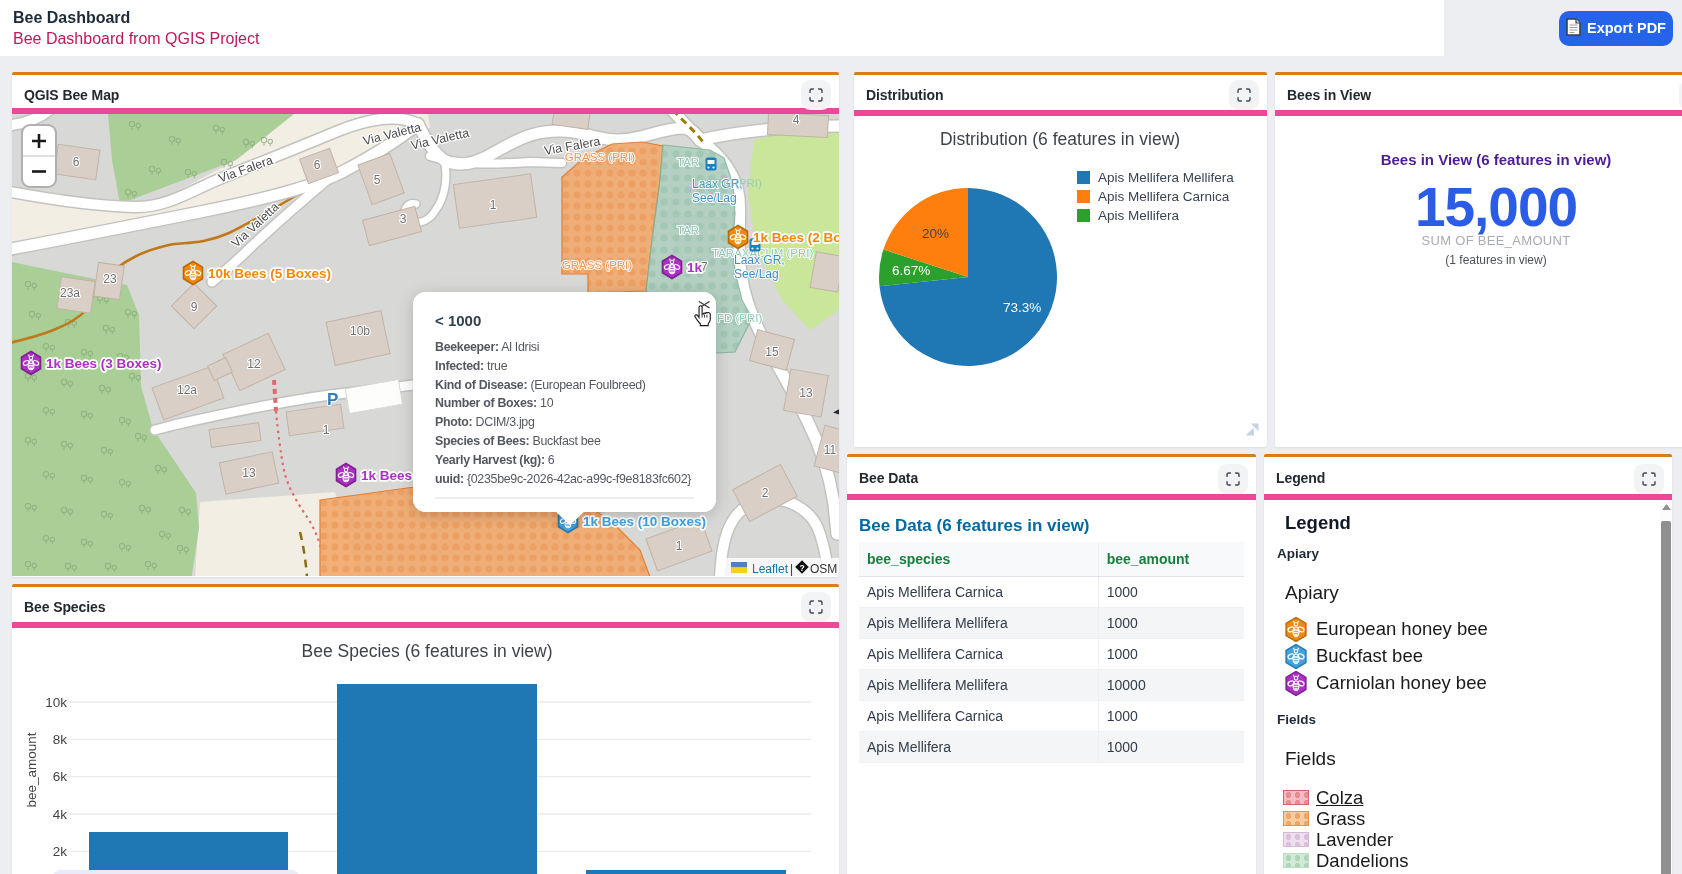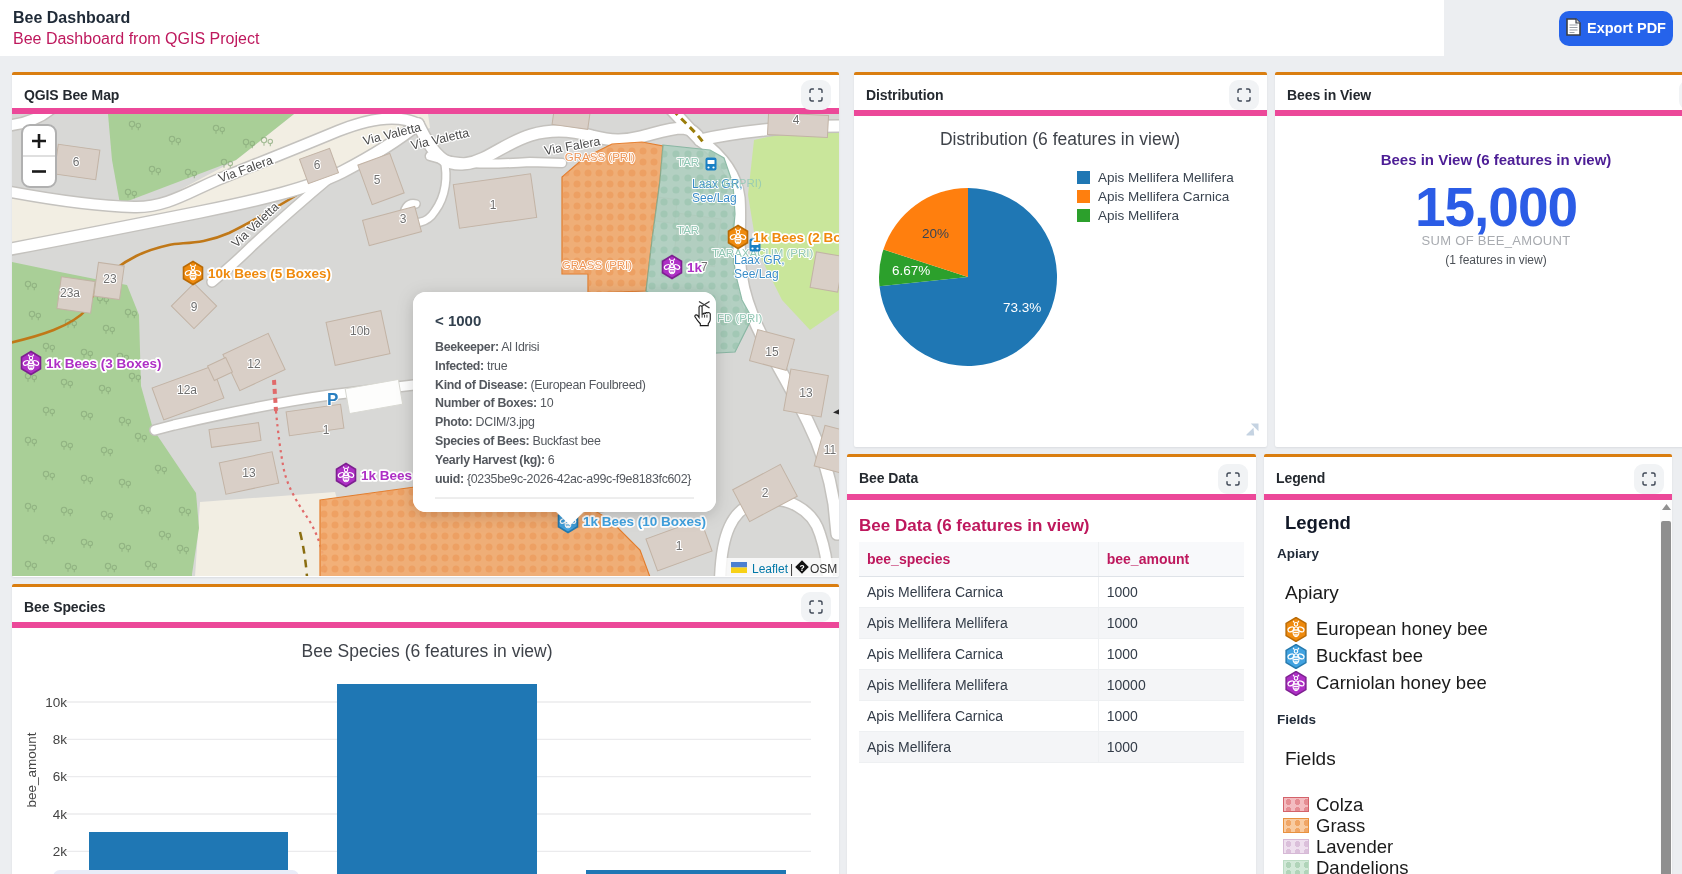--- a/index.html
+++ b/index.html
@@ -24,36 +24,36 @@
 #data-panel .phead, #legend-panel .phead { height:43px; }
 #data-panel .phead .ptitle, #legend-panel .phead .ptitle { top:13px; }
 #data-panel .expand, #legend-panel .expand { top:7px; }
 .mapwrap { position:relative; width:827px; height:462px; overflow:hidden; }
 
 #bv-title { position:absolute; left:0; top:76px; width:100%; text-align:center; font-size:15px; font-weight:bold; color:#4c1d95; }
 #bv-num { position:absolute; left:0; top:105px; width:100%; height:54px; line-height:54px; text-align:center; font-size:55px; font-weight:bold; color:#2b5ce6; letter-spacing:-1px; }
 #bv-sub { position:absolute; left:0; top:158px; width:100%; text-align:center; font-size:13px; letter-spacing:0.3px; color:#a8abb0; }
 #bv-small { position:absolute; left:0; top:178px; width:100%; text-align:center; font-size:12px; color:#4c5157; }
 
-#bd-title { margin:16px 0 0 12px; font-size:17px; font-weight:bold; color:#be185d; }
+#bd-title { margin:16px 0 0 12px; font-size:17px; font-weight:bold; color:#0369a1; }
 #bd-table { position:absolute; left:12px; top:85px; width:385px; border-collapse:collapse; font-size:14px; color:#333c48; }
-#bd-table th { text-align:left; font-size:14px; color:#be185d; background:#f8f9fb; border-bottom:1px solid #dfe3e8; padding:9px 0 9px 8px; }
+#bd-table th { text-align:left; font-size:14px; color:#15803d; background:#f8f9fb; border-bottom:1px solid #dfe3e8; padding:9px 0 9px 8px; }
 #bd-table td { padding:7px 0 7px 8px; border-bottom:1px solid #eef0f2; }
 #bd-table .c2 { border-left:1px solid #eef0f2; }
 #bd-table tr.alt td { background:#f4f5f7; }
 
 #lg-body { position:relative; width:408px; height:456px; overflow:hidden; font-family:"Liberation Sans", sans-serif; }
 #lg-title { margin:12px 0 0 21px; font-size:18.5px; font-weight:bold; color:#111827; }
 .lg-h { margin:12px 0 0 13px; font-size:13.5px; font-weight:bold; color:#1f2937; }
 .lg-g { margin:21px 0 0 21px; font-size:19px; color:#1a1a1a; }
 .lg-row { position:relative; margin:0 0 0 52px; font-size:18.5px; color:#1a1a1a; height:27px; line-height:27px; }
 #lgr1 { margin-top:11px; }
 .lg-row .hexic { position:absolute; left:-31px; top:2px; }
 .lg-row.sw { height:21px; line-height:21px; }
-#lgf1 { margin-top:24px; }
+#lgf1 { margin-top:17px;text-decoration:underline; }
 .lg-row .swatch { position:absolute; left:-33px; top:3px; width:26px; height:15px; }
 #lgf1 .swatch { background-color:#f3bcc0; background-image:radial-gradient(circle, #e58d93 2.7px, transparent 2.8px); background-size:9px 8px; border:1.6px solid #d4626a; }
 #lgf2 .swatch { background-color:#f8cba1; background-image:radial-gradient(circle, #f0a666 2.7px, transparent 2.8px); background-size:9px 8px; border:1.6px solid #e8923f; }
 #lgf3 .swatch { background-color:#eedfee; background-image:radial-gradient(circle, #dbc0db 2.7px, transparent 2.8px); background-size:9px 8px; border:1.6px solid #d6b9d6; }
 #lgf4 .swatch { background-color:#d2e9d8; background-image:radial-gradient(circle, #b0d4b9 2.7px, transparent 2.8px); background-size:9px 8px; border:1.6px solid #bcdcc4; }
 #lgf5 .swatch { background-color:#c2e0ca; background-image:radial-gradient(circle, #a5cfb2 2.7px, transparent 2.8px); background-size:9px 8px; border:1.6px solid #b0d6bb; }
 #lg-scroll { position:absolute; right:-1px; top:0; width:13px; height:456px; background:#fcfcfc; }
 #lg-thumb { position:absolute; right:1px; top:21px; width:10px; height:435px; background:#8f8f8f; border-radius:2px; }
 </style>
 </head>

